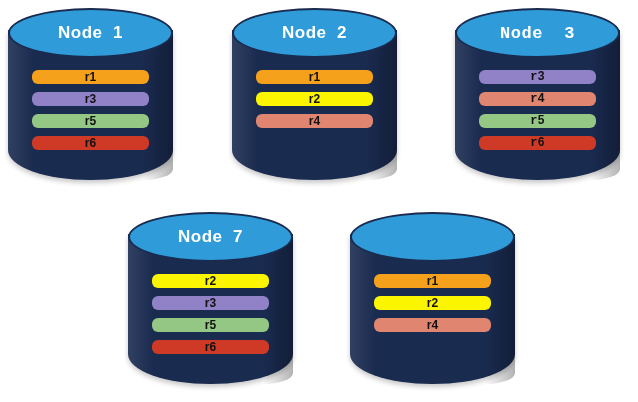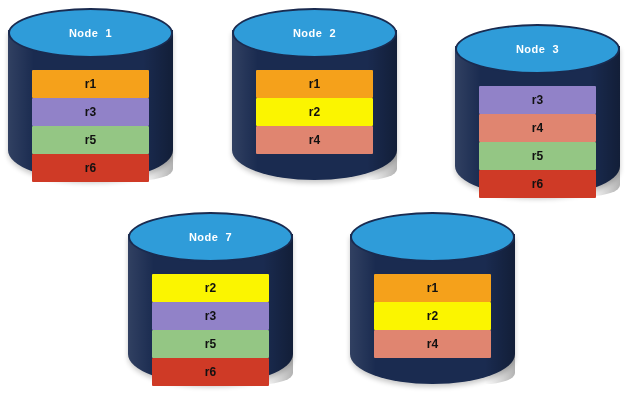--- a/index.html
+++ b/index.html
@@ -71,35 +71,36 @@
   .node-label {
     position: absolute;
     left: 0;
     top: 0;
     width: 165px;
     height: 50px;
     display: flex;
     align-items: center;
     justify-content: center;
     color: #ffffff;
-    font-size: 11px;
+    font-size: 17px;
     font-weight: bold;
     letter-spacing: 0.5px;
     white-space: pre;
   }
   
   .records {
     position: absolute;
     left: 24px;
     top: 62px;
     width: 117px;
   }
   .record {
-    height: 28px;
-    border-radius: 1px;
+    height: 14px;
+    margin-bottom: 8px;
+    border-radius: 6px;
     display: flex;
     align-items: center;
     justify-content: center;
     font-size: 12px;
     font-weight: bold;
     color: #111111;
     line-height: 1;
   }
 </style>
 </head>
@@ -124,21 +125,21 @@
       <div class="cyl-shade-l"></div>
       <div class="cyl-shade-r"></div>
       <div class="cyl-top" style="background: rgb(47, 156, 217); border-color: rgb(26, 43, 80);"></div>
       <div class="node-label" style="color: rgb(255, 255, 255);">Node  2</div>
       <div class="records">
         <div class="record" style="background: rgb(245, 161, 27); color: rgb(17, 17, 17);">r1</div>
         <div class="record" style="background: rgb(251, 245, 0); color: rgb(17, 17, 17);">r2</div>
         <div class="record" style="background: rgb(224, 133, 112); color: rgb(17, 17, 17);">r4</div>
       </div>
     </div>
-    <div class="node" style="left: 455px; top: 24px;">
+    <div class="node" style="left: 455px; top: 8px; font-family: Liberation Mono, monospace;">
       <div class="cyl-body" style="background: rgb(26, 43, 80);"></div>
       <div class="cyl-shade-l"></div>
       <div class="cyl-shade-r"></div>
       <div class="cyl-top" style="background: rgb(47, 156, 217); border-color: rgb(26, 43, 80);"></div>
       <div class="node-label" style="color: rgb(255, 255, 255);">Node  3</div>
       <div class="records">
         <div class="record" style="background: rgb(145, 130, 200); color: rgb(17, 17, 17);">r3</div>
         <div class="record" style="background: rgb(224, 133, 112); color: rgb(17, 17, 17);">r4</div>
         <div class="record" style="background: rgb(148, 198, 132); color: rgb(17, 17, 17);">r5</div>
         <div class="record" style="background: rgb(207, 58, 38); color: rgb(17, 17, 17);">r6</div>

